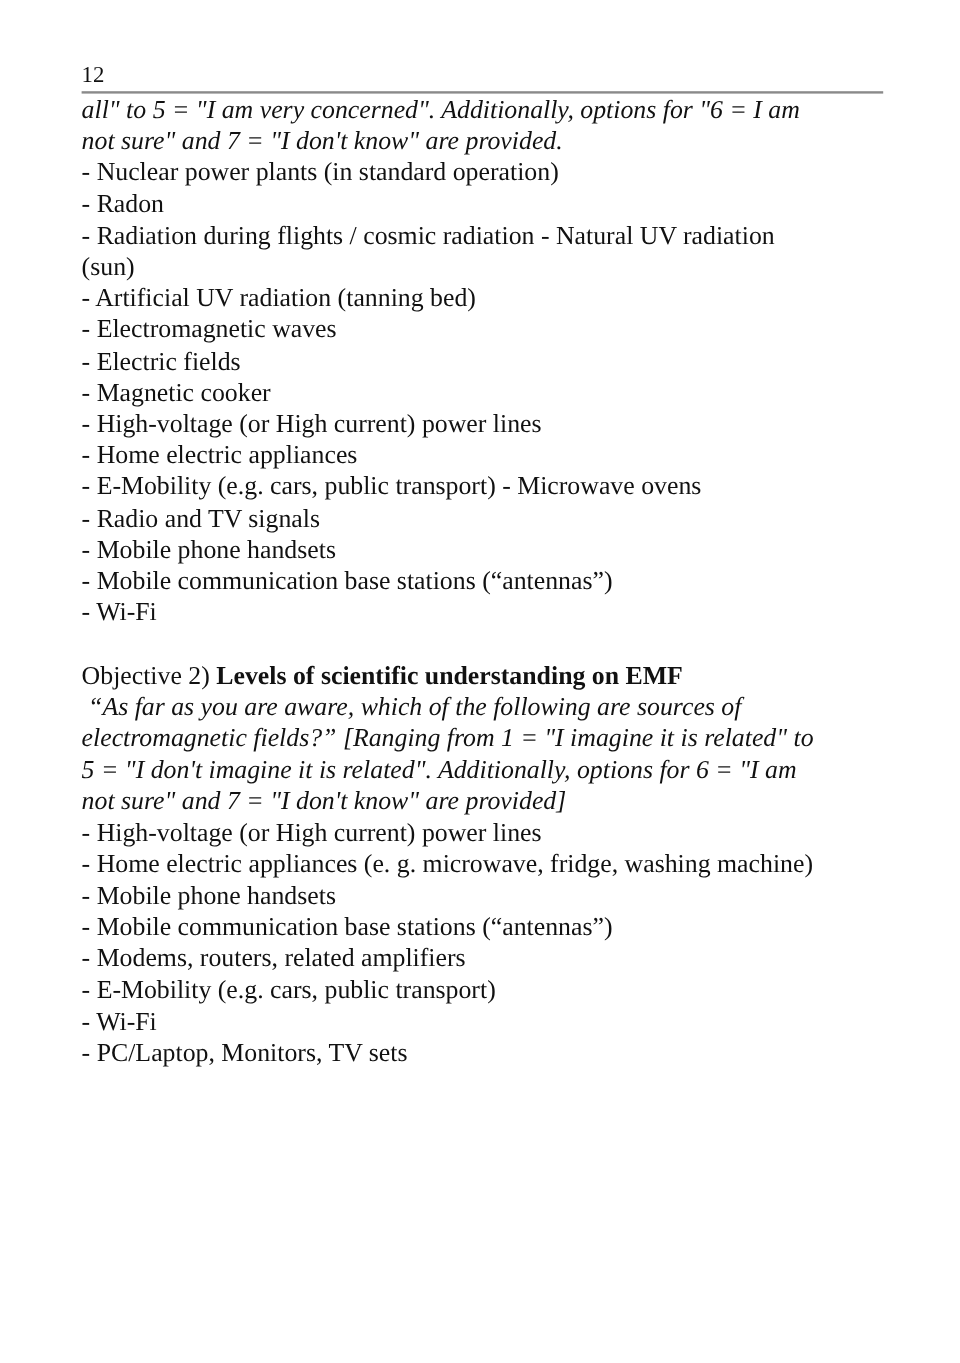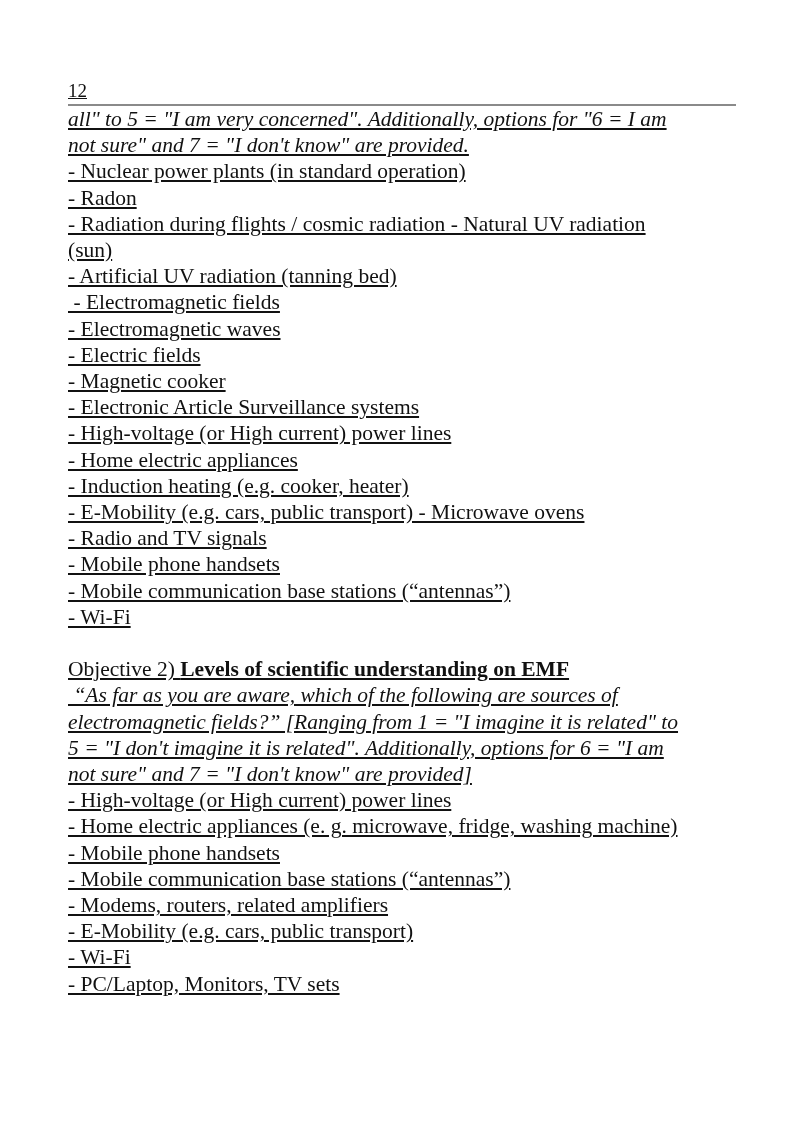--- a/index.html
+++ b/index.html
@@ -1,18 +1,18 @@
 <!DOCTYPE html>
 <html><head>
 <meta charset="utf-8">
 <style>
   html, body { margin:0; padding:0; background:#fff; }
   body { width:800px; height:1136px; position:relative; overflow:hidden;
          font-family:"Liberation Serif", serif; color:#111; }
-  .page { position:absolute; left:68px; top:80px; width:668px;text-decoration:underline; }
+  .page { position:absolute; left:68px; top:52px; width:668px; }
   .pnum { font-size:19px; line-height:22px; height:22px; }
   .rule { height:0; border-top:2px solid #8a8a8a; margin:2px 0 0 0; width:668px; }
   .text { font-size:21.5px; line-height:26.2px; margin-top:0px; }
   .line { white-space:nowrap; display:block; }
   .it { font-style:italic; }
   .b { font-weight:bold; }
   .gap { height:26.2px; }
 </style>
 </head>
 <body>
@@ -24,28 +24,25 @@
     <div>
       <span class="line it">all" to 5 = "I am very concerned". Additionally, options for "6 = I am</span>
       <span class="line it">not sure" and 7 = "I don't know" are provided.</span>
     </div>
     <div>
       <span class="line">- Nuclear power plants (in standard operation)</span>
       <span class="line">- Radon</span>
       <span class="line">- Radiation during flights / cosmic radiation - Natural UV radiation</span>
       <span class="line">(sun)</span>
       <span class="line">- Artificial UV radiation (tanning bed)</span>
-      <span class="line" style="white-space:pre"> - Electromagnetic fields</span>
       <span class="line">- Electromagnetic waves</span>
       <span class="line">- Electric fields</span>
       <span class="line">- Magnetic cooker</span>
-      <span class="line">- Electronic Article Surveillance systems</span>
       <span class="line">- High-voltage (or High current) power lines</span>
       <span class="line">- Home electric appliances</span>
-      <span class="line">- Induction heating (e.g. cooker, heater)</span>
       <span class="line">- E-Mobility (e.g. cars, public transport) - Microwave ovens</span>
       <span class="line">- Radio and TV signals</span>
       <span class="line">- Mobile phone handsets</span>
       <span class="line">- Mobile communication base stations (“antennas”)</span>
       <span class="line">- Wi-Fi</span>
     </div>
     <div class="gap"></div>
     <div>
       <span class="line"><span>Objective 2) </span><span class="b">Levels of scientific understanding on EMF</span></span>
       <span class="line it" style="white-space:pre"> “As far as you are aware, which of the following are sources of</span>

